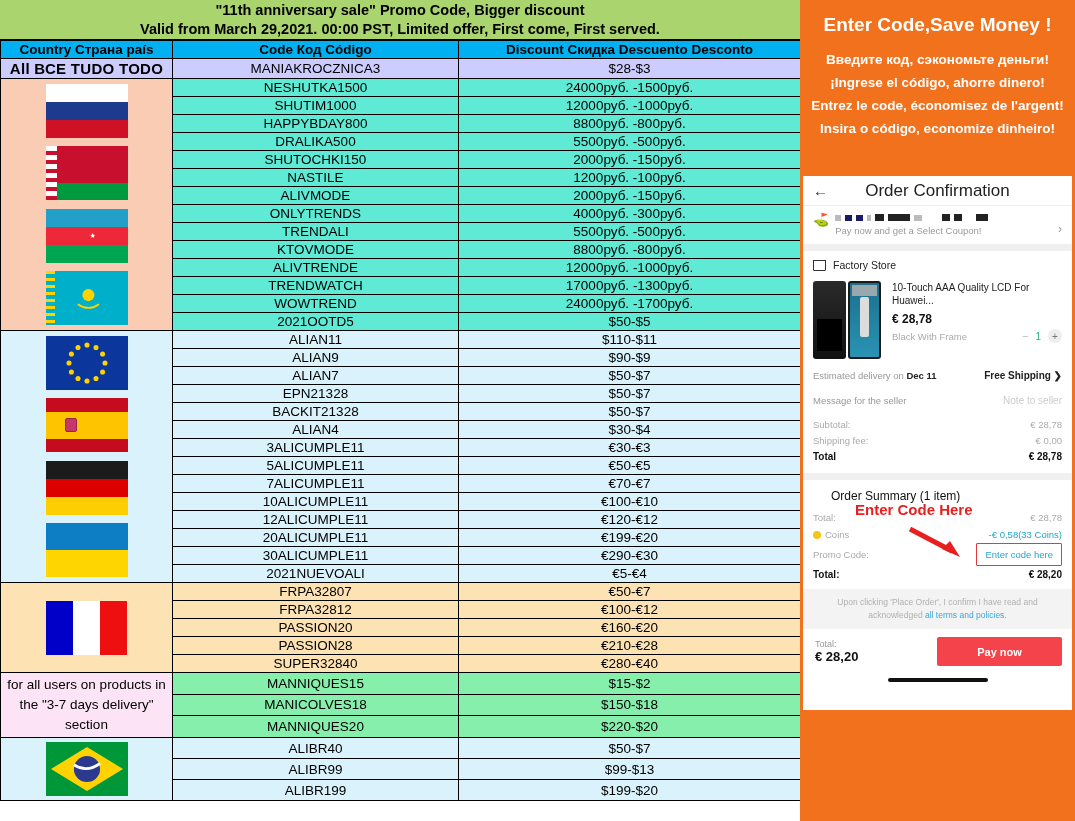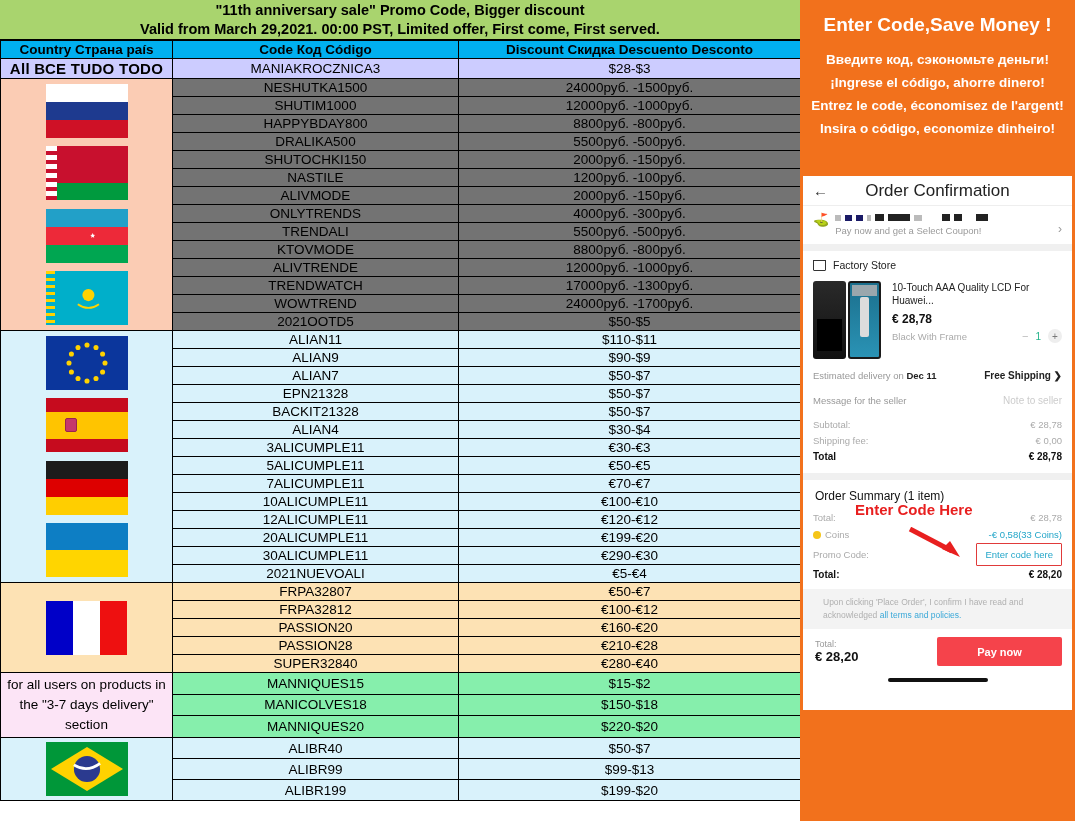--- a/index.html
+++ b/index.html
@@ -38,21 +38,21 @@
   thead th {
     background:#00b0f0; color:#ffffff;
     font-weight:bold; font-size:15px; height:21px;
   }
   tr.row-all td { background:#ccccff; height:20px; }
   tr.row-all td.lbl { font-weight:bold; font-size:15px; letter-spacing:.3px; }
 
   td.flagcell { border-bottom:1px solid #000; }
 
   
-  .sec-ru td  { background:#737373; }
+  .sec-ru td  { background:#5eead4; }
   .sec-eu td  { background:#d9f2fb; }
   .sec-fr td  { background:#fde2b4; }
   .sec-pt td  { background:#86efac; }
   .sec-br td  { background:#d9f2fb; }
   .sec-ru td.flagcell { background:#fbccb4; }
   .sec-eu td.flagcell { background:#d9f2fb; }
   .sec-fr td.flagcell { background:#fde2b4; }
   .sec-pt td.flagcell { background:#fce4f6; }
   .sec-br td.flagcell { background:#d9f2fb; }
 
@@ -118,37 +118,37 @@
   .ph-row .lft b { color:#222; }
   .ph-row .rgt { color:#222; font-weight:bold; font-size:10px; }
   .ph-row.msg .rgt { color:#ccc; font-weight:normal; }
 
   .ph-sum { padding:4px 10px 8px 10px; }
   .sum-line { display:flex; justify-content:space-between; font-size:9.5px; line-height:16px; }
   .sum-line .k { color:#aaa; }
   .sum-line .v { color:#aaa; }
   .sum-line.total .k, .sum-line.total .v { color:#111; font-weight:bold; font-size:10px; }
 
-  .ph-os-title { padding:9px 10px 2px 12px; font-size:12px; color:#111; }
+  .ph-os-title { padding:9px 10px 2px 12px; font-size:12px; color:#111;margin-left:16px; }
 
   .ph-os { padding:4px 10px 6px 10px; position:relative; }
   .os-line { display:flex; justify-content:space-between; align-items:center; font-size:9.5px; line-height:17px; }
   .os-line .k { color:#aaa; }
   .os-line .v { color:#aaa; }
   .os-line.coins .v { color:#23a6c9; }
   .os-line.tot .k, .os-line.tot .v { color:#111; font-weight:bold; font-size:10px; }
   .coin-dot { width:8px;height:8px;border-radius:50%;background:#f5c518;display:inline-block;
               margin-right:4px;vertical-align:-1px; }
   .code-box { border:1.4px solid #e03a3a; padding:2px 8px; color:#23a6c9; font-size:9.5px; border-radius:1px; }
 
   .anno { position:absolute; left:52px; top:-4px; color:#e81f1f; font-weight:bold; font-size:15px;
           white-space:nowrap; pointer-events:none; }
   .arrow { position:absolute; left:105px; top:22px; width:62px; height:30px; pointer-events:none; }
 
-  .ph-terms { background:#f3f3f3; padding:7px 20px; font-size:8.5px; line-height:13px; color:#b0b0b0; }
+  .ph-terms { background:#f3f3f3; padding:7px 20px; font-size:8.5px; line-height:13px; color:#b0b0b0;text-align:center; }
   .ph-terms a { color:#3aa8d8; text-decoration:none; }
 
   .ph-pay { display:flex; align-items:center; justify-content:space-between; padding:8px 10px 4px 12px; }
   .pay-left .k { color:#999; font-size:9px; }
   .pay-left .v { color:#111; font-weight:bold; font-size:13px; }
   .pay-btn { background:#f5434b; color:#fff; font-weight:bold; font-size:11px;
              width:125px; height:29px; display:flex; align-items:center; justify-content:center;
              border:none; border-radius:2px; }
   .ph-home { width:100px; height:4px; background:#111; border-radius:2px; margin:8px auto 0 auto; }
 </style>

